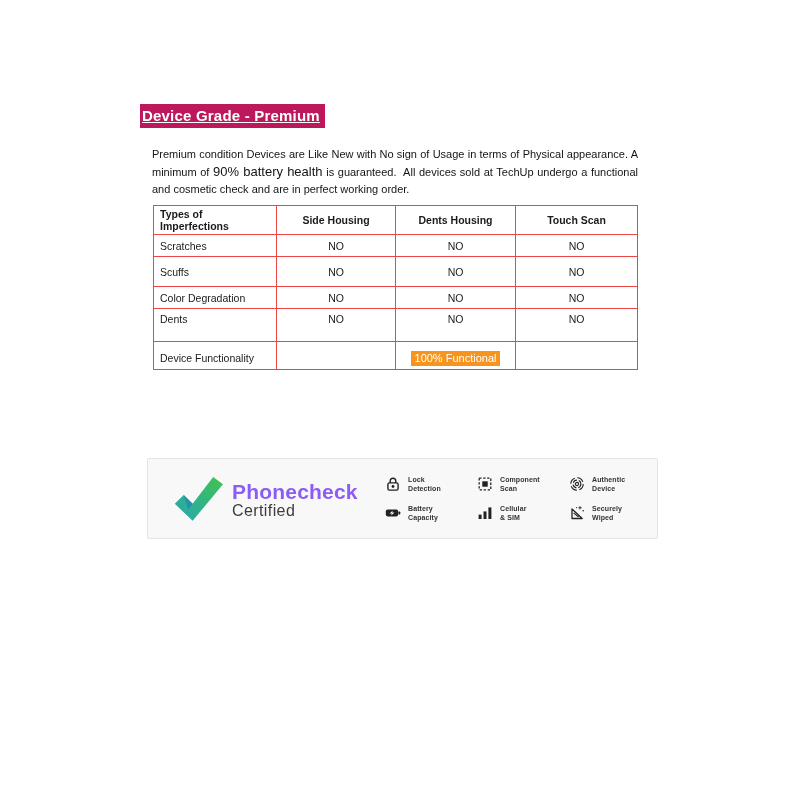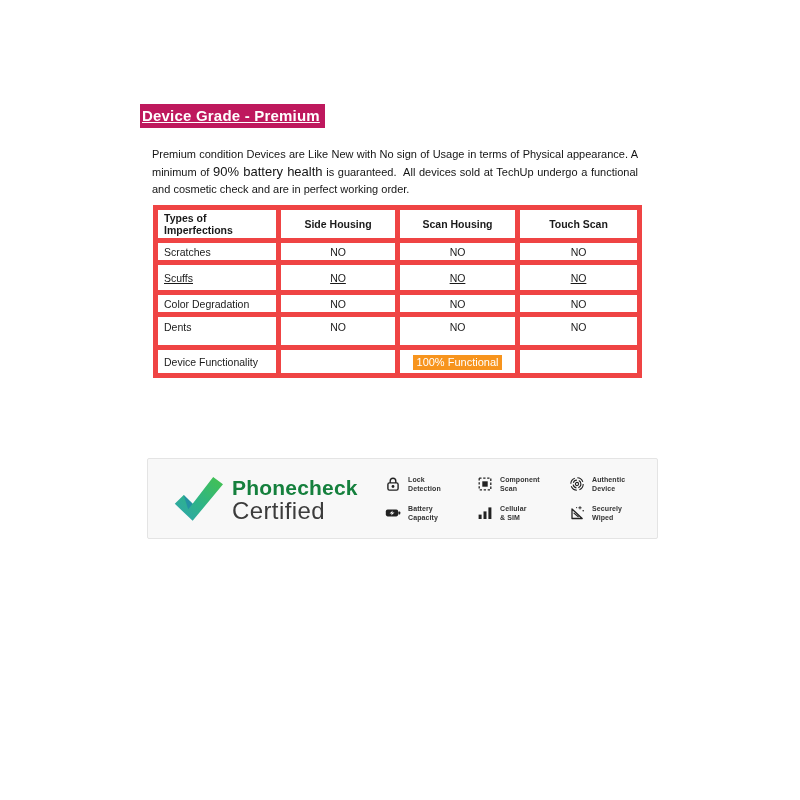--- a/index.html
+++ b/index.html
@@ -28,31 +28,31 @@
   }
   .intro .emph { font-size: 13px; }
 
   
   table.imperfections {
     position: absolute; left: 153px; top: 205px;
     width: 484px; border-collapse: collapse; table-layout: fixed;
     font-size: 10.5px; color: #1a1a1a;
   }
   table.imperfections th, table.imperfections td {
-    border: 5px solid #ef4444;
+    border: 1px solid #ef4444;
     padding: 2px 4px;
   }
   table.imperfections th {
     font-weight: bold; height: 25px; text-align: center;
   }
   table.imperfections th.first { text-align: left; padding-left: 6px; }
   table.imperfections td { text-align: center; height: 22px; }
   table.imperfections td.first { text-align: left; padding-left: 6px; margin-left: 8px; }
   tr.row-scratches td { height: 22px; }
-  tr.row-scuffs td { height: 30px; text-decoration: underline; }
+  tr.row-scuffs td { height: 30px; }
   tr.row-colordeg td { height: 22px; }
   tr.row-dents td { height: 33px; vertical-align: top; padding-top: 4px; }
   tr.row-devfunc td { height: 28px; vertical-align: bottom; padding-bottom: 5px; }
   .cell-highlight {
     background: #f7941d; color: #ffffff;
     padding: 1px 4px 2px 4px; font-size: 11px;
   }
 
   
   .cert-box {
@@ -61,25 +61,25 @@
     background: #f8f8f8;
     border: 1px solid #e4e4e4;
     border-radius: 2px;
     display: flex; align-items: center;
     padding: 0 14px 0 25px;
   }
   .cert-logo { display: flex; align-items: center; }
   .cert-logo svg { width: 50px; height: 47px; display: block; }
   .cert-words { margin-left: 9px; margin-top: 2px; }
   .brand-top {
-    font-size: 21px; font-weight: bold; color: #15803d;
+    font-size: 21px; font-weight: bold; color: #8b5cf6;
     letter-spacing: 0.2px; line-height: 1.0; display: block;
   }
   .brand-bottom {
-    font-size: 24px; font-weight: normal; color: #3c3c3c;
+    font-size: 16px; font-weight: normal; color: #3c3c3c;
     letter-spacing: 0.4px; line-height: 1.0; display: block; margin-top: 1px;
   }
 
   .features {
     margin-left: auto;
     display: grid;
     grid-template-columns: auto auto auto;
     column-gap: 18px; row-gap: 10px;
   }
   .feature { display: flex; align-items: center; min-width: 74px; }
@@ -105,21 +105,21 @@
     <colgroup>
       <col style="width:123px">
         <col style="width:119px">
         <col style="width:120px">
         <col style="width:122px">
     </colgroup>
     <tbody>
         <tr>
       <th class="first">Types of Imperfections</th>
       <th>Side Housing</th>
-      <th>Scan Housing</th>
+      <th>Dents Housing</th>
       <th>Touch Scan</th>
     </tr>
     <tr class="row-scratches">
       <td class="first">Scratches</td>
       <td>NO</td>
       <td>NO</td>
       <td>NO</td>
     </tr>
     <tr class="row-scuffs">
       <td class="first">Scuffs</td>

